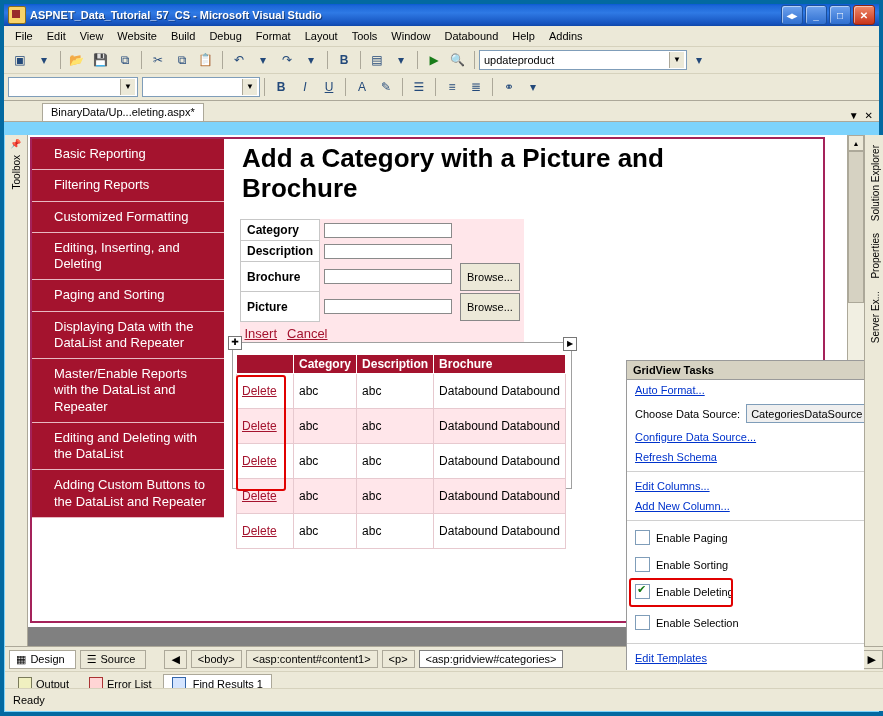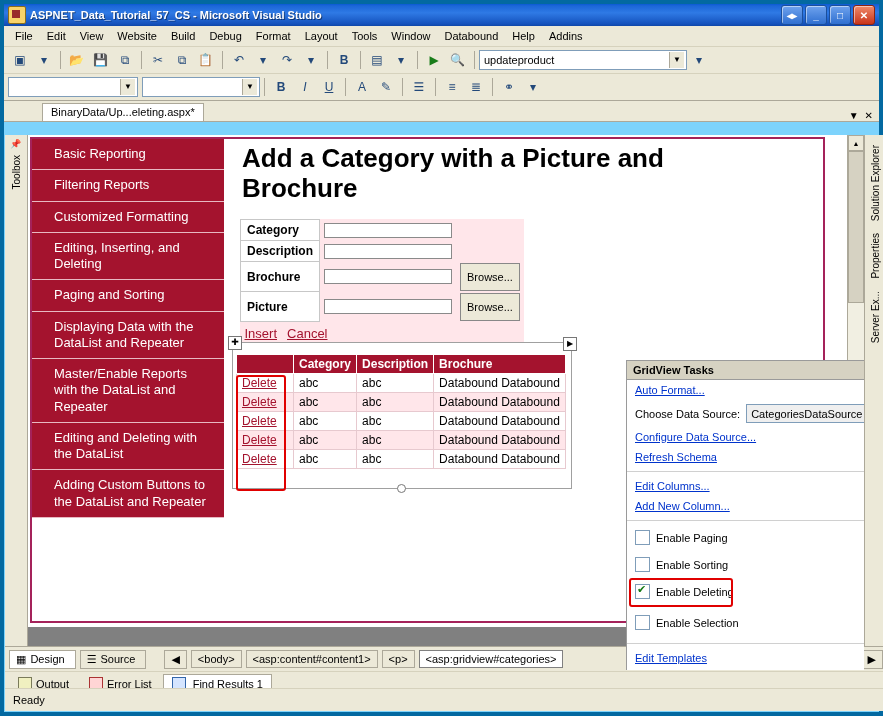--- a/index.html
+++ b/index.html
@@ -225,21 +225,21 @@
     width: 330px;
     border-collapse: collapse;
     font-size: 12px;
     background: #fff;
   }
   .gv th {
     background: #a4132e; color: #fff; font-size: 12px;
     border: 1px solid #fff; padding: 2px 5px; text-align: left;
     font-weight: bold;
   }
-  .gv td { border: 1px solid #e7c9cf; padding: 2px 5px; white-space: nowrap;}
+  .gv td { border: 1px solid #e7c9cf; padding: 10px 5px; white-space: nowrap;}
   .gv tr.alt td { background: #ffe6ea; }
   .gv a { color: #a4132e; text-decoration: underline; }
   .gvframe {
     position: absolute; left: 200px; top: 203px;
     width: 338px; height: 145px;
     border: 1px solid #a0a0a0;
   }
   .dsbox {
     position: absolute; left: 204px; top: 357px;
     width: 236px;

